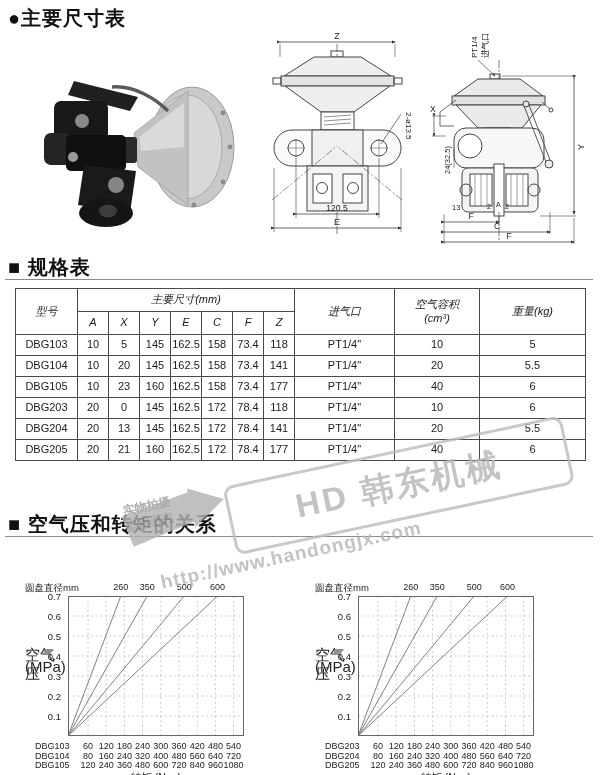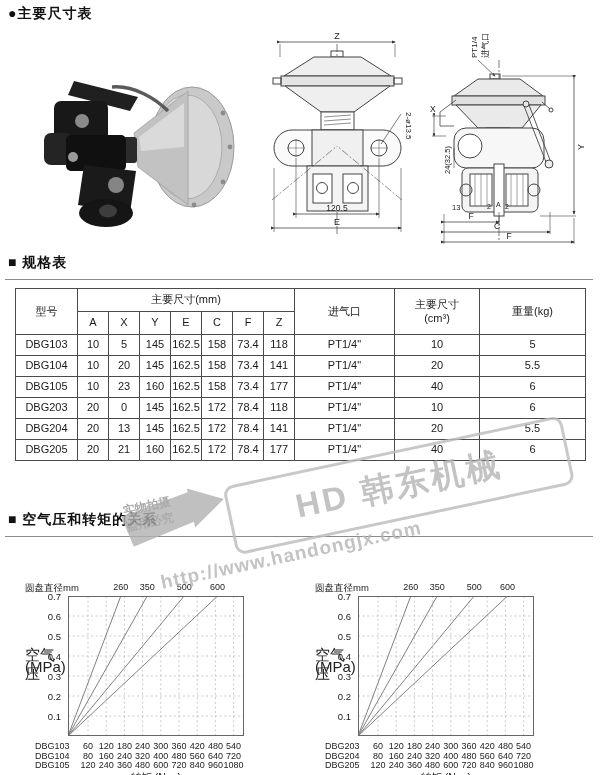--- a/index.html
+++ b/index.html
@@ -1,26 +1,26 @@
 <!DOCTYPE html>
 <html><head>
 <meta charset="utf-8">
 <style>
   html,body{margin:0;padding:0;background:#ffffff;}
   body{font-family:"Liberation Sans","DejaVu Sans",sans-serif;color:#1a1a1a;}
   .page{position:relative;width:600px;height:775px;background:#fff;overflow:hidden;
         border-right:1px solid #d8d8d8;border-bottom:1px solid #d8d8d8;}
   .abs{position:absolute;}
-  .sec-title{font-size:14px;font-weight:bold;color:#111;letter-spacing:1px;}
+  .sec-title{font-size:20px;font-weight:bold;color:#111;letter-spacing:1px;}
   .hrule{position:absolute;left:5px;width:588px;height:0;border-top:1px solid #8a8a8a;}
   
   table.spec{border-collapse:collapse;table-layout:fixed;width:570px;background:#fff;}
   table.spec th,table.spec td{border:1px solid #4a4a4a;text-align:center;vertical-align:middle;
         font-size:11px;font-weight:normal;padding:0;line-height:1.25;}
-  table.spec thead th{height:22px;}
+  table.spec thead th{height:22px;font-style:italic;}
   table.spec tbody td{height:20px;}
   
   .chart{position:absolute;width:272px;height:232px;}
   .chart .title{position:absolute;left:43px;width:176px;top:5px;text-align:center;
         font-size:13px;font-weight:bold;color:#222;}
   .chart .topaxis{position:absolute;left:0;top:36px;font-size:9.5px;color:#222;}
   .chart .toplab{position:absolute;top:36px;width:28px;text-align:center;font-size:9px;color:#222;}
   .chart .ytick{position:absolute;left:6px;width:30px;text-align:right;font-size:9.5px;color:#222;}
   .chart .ylab{position:absolute;left:0;width:40px;font-size:15px;color:#222;}
   .chart .plot{position:absolute;left:43px;top:50px;width:176px;height:140px;}
@@ -199,21 +199,21 @@
         <col style="width:31px;">
       <col style="width:100px;">
         <col style="width:85px;">
         <col style="width:106px;">
     </colgroup>
     <thead>
       <tr>
         <th rowspan="2">型号</th>
         <th colspan="7">主要尺寸(mm)</th>
         <th rowspan="2">进气口</th>
-        <th rowspan="2"><span>主要尺寸</span><br><span>(cm³)</span></th>
+        <th rowspan="2"><span>空气容积</span><br><span>(cm³)</span></th>
         <th rowspan="2">重量(kg)</th>
       </tr>
       <tr>
         <th>A</th>
         <th>X</th>
         <th>Y</th>
         <th>E</th>
         <th>C</th>
         <th>F</th>
         <th>Z</th>

